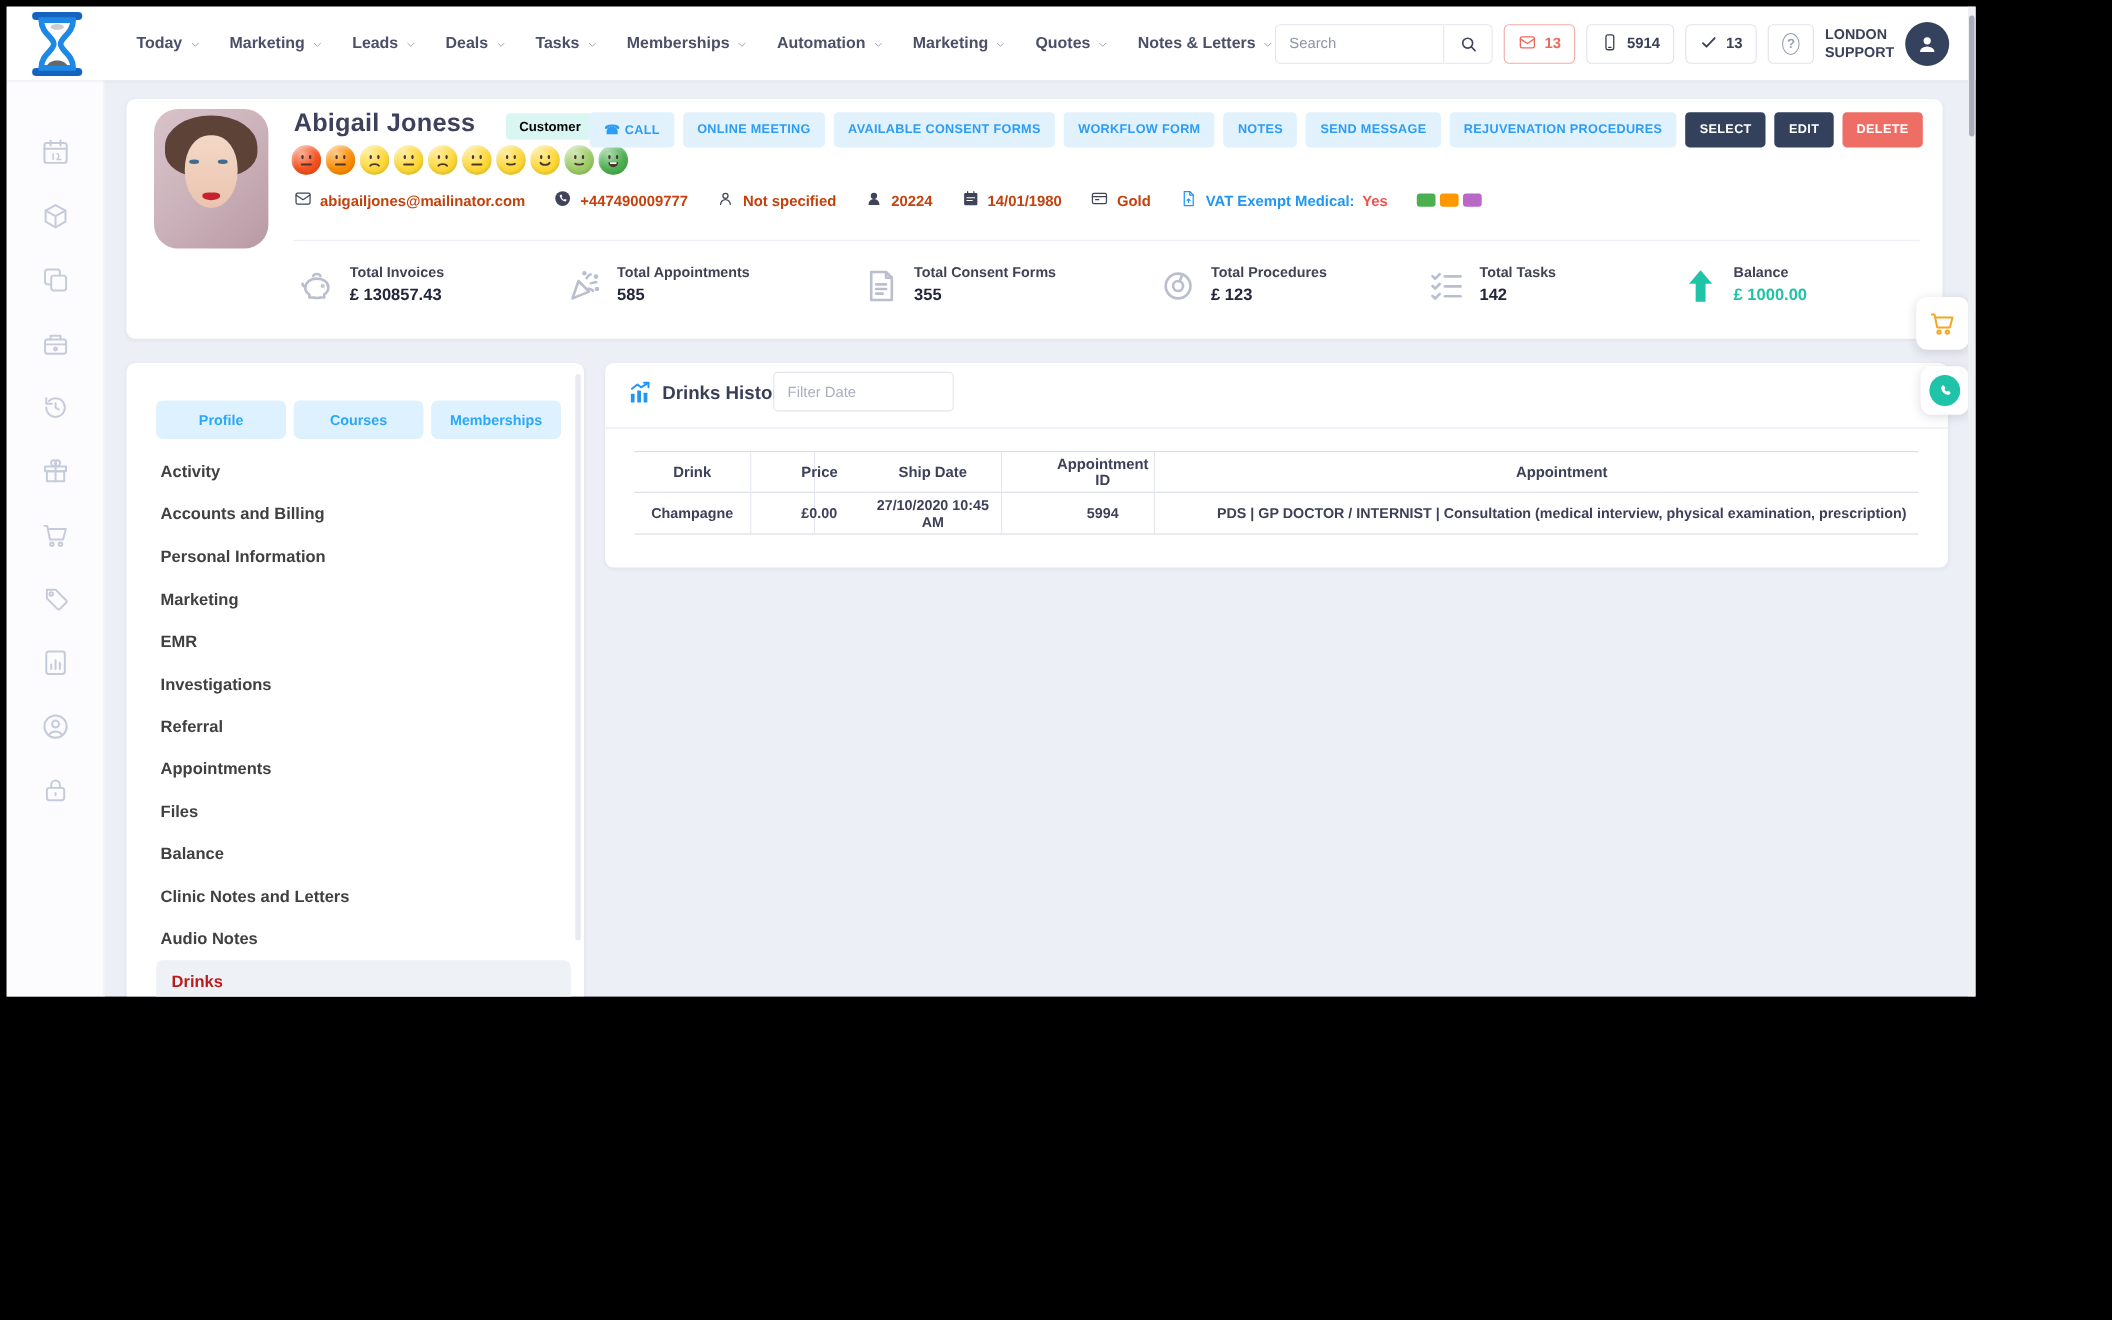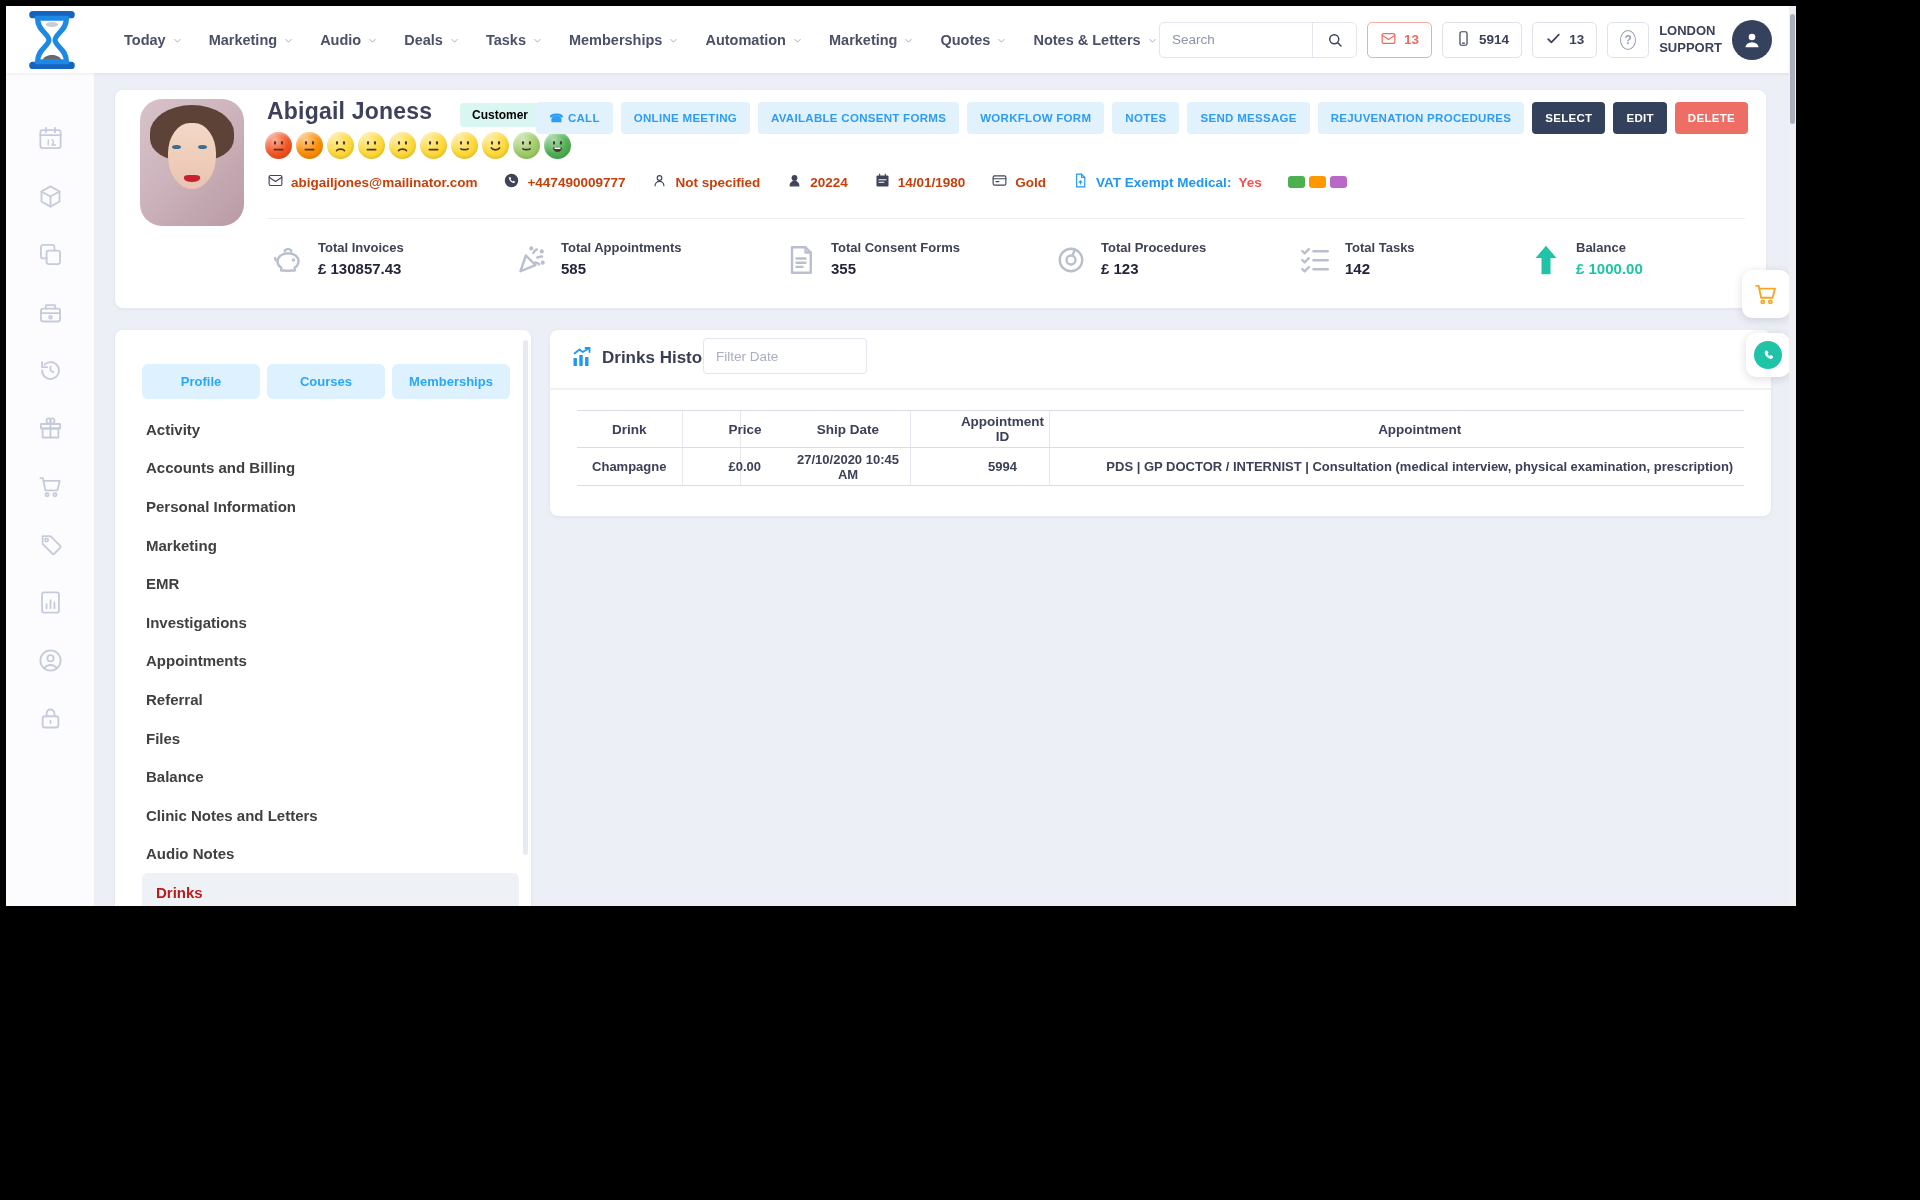--- a/index.html
+++ b/index.html
@@ -121,21 +121,21 @@
               <path d="M7 10l5 5 5-5"></path>
             </svg></span>
         </div>
         <div class="nav-item">
           <span>Marketing</span>
           <span class="chev"><svg viewBox="0 0 24 24" fill="none" stroke="currentColor" stroke-width="1.6" stroke-linecap="round" stroke-linejoin="round">
               <path d="M7 10l5 5 5-5"></path>
             </svg></span>
         </div>
         <div class="nav-item">
-          <span>Audio</span>
+          <span>Leads</span>
           <span class="chev"><svg viewBox="0 0 24 24" fill="none" stroke="currentColor" stroke-width="1.6" stroke-linecap="round" stroke-linejoin="round">
               <path d="M7 10l5 5 5-5"></path>
             </svg></span>
         </div>
         <div class="nav-item">
           <span>Deals</span>
           <span class="chev"><svg viewBox="0 0 24 24" fill="none" stroke="currentColor" stroke-width="1.6" stroke-linecap="round" stroke-linejoin="round">
               <path d="M7 10l5 5 5-5"></path>
             </svg></span>
         </div>
@@ -519,22 +519,22 @@
         <div class="tab">Courses</div>
         <div class="tab">Memberships</div>
       </div>
     <div class="menu" id="menu">
         <div class="menu-item">Activity</div>
         <div class="menu-item">Accounts and Billing</div>
         <div class="menu-item">Personal Information</div>
         <div class="menu-item">Marketing</div>
         <div class="menu-item">EMR</div>
         <div class="menu-item">Investigations</div>
+        <div class="menu-item">Referral</div>
         <div class="menu-item">Appointments</div>
-        <div class="menu-item">Referral</div>
         <div class="menu-item">Files</div>
         <div class="menu-item">Balance</div>
         <div class="menu-item">Clinic Notes and Letters</div>
         <div class="menu-item">Audio Notes</div>
         <div class="menu-item selected">Drinks</div>
       </div>
     <div class="panel-scroll"></div>
   </div>
 
   <div class="card main-card">

